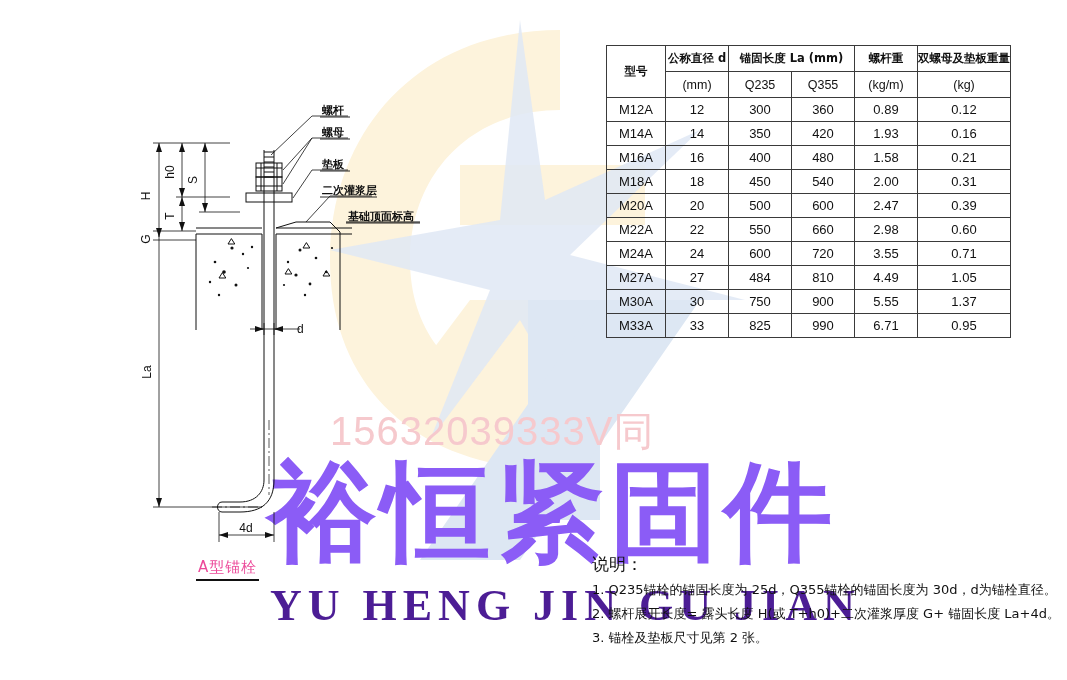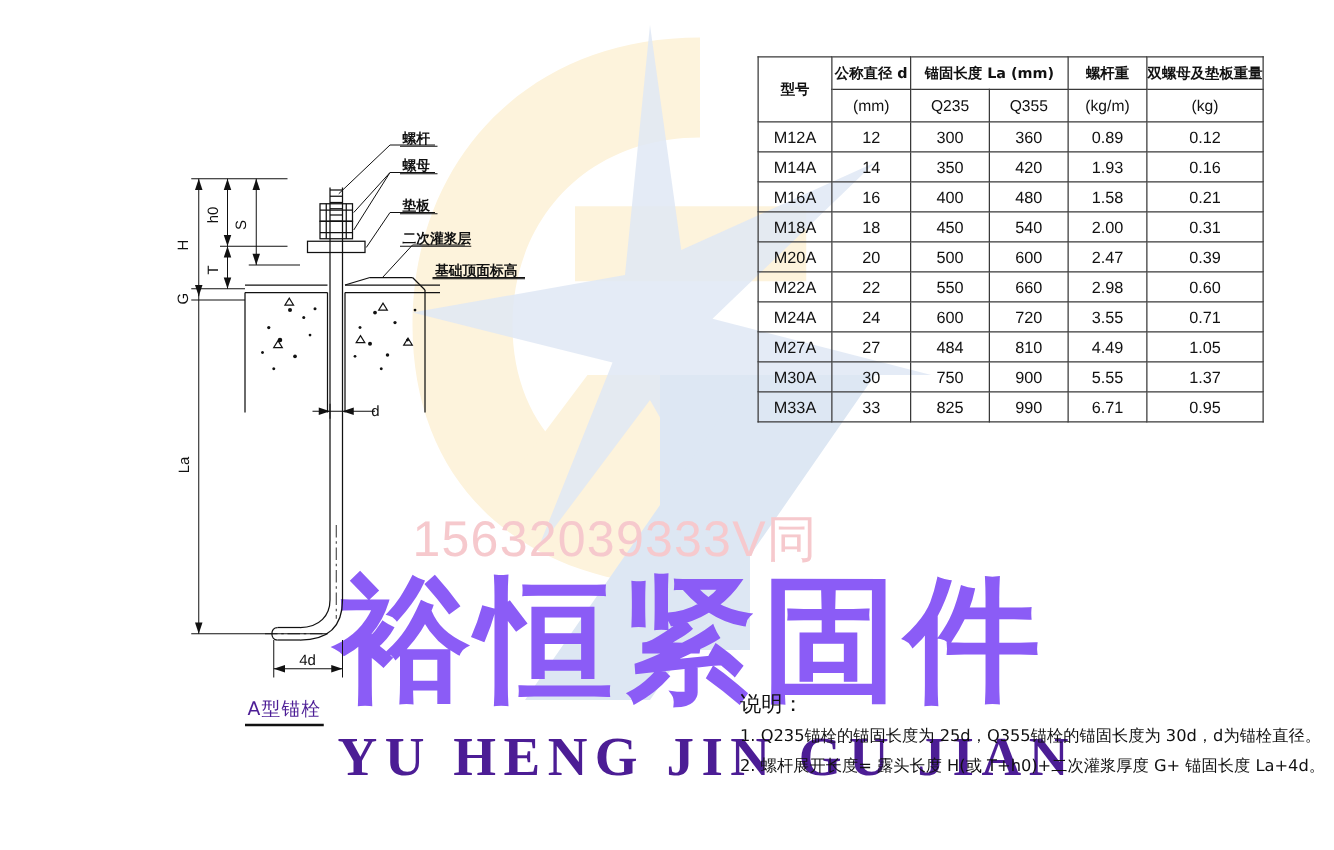--- a/index.html
+++ b/index.html
@@ -122,21 +122,21 @@
     top: 0;
     z-index: 2;
   }
   #caption {
     position: absolute;
     left: 196px;
     top: 558px;
     z-index: 3;
     font-size: 15px;
     font-family: "DejaVu Sans", sans-serif;
-    color: #4c1d95;
+    color: #ec4899;
     border-bottom: 2px solid #111;
     padding: 0 2px 2px 2px;
     letter-spacing: 1px;
   }
   .dimtext {
     font-size: 12px;
     font-family: "Liberation Sans", sans-serif;
     fill: #111;
   }
   .anntext {
@@ -434,13 +434,14 @@
           <td class="c-nut">0.95</td>
         </tr>
       </tbody>
   </table>
 </div>
 
 <div id="notes">
   <div class="note-title">说明：</div>
   <div class="note-line">1. Q235锚栓的锚固长度为 25d，Q355锚栓的锚固长度为 30d，d为锚栓直径。</div>
   <div class="note-line">2. 螺杆展开长度= 露头长度 H(或 T+h0)+二次灌浆厚度 G+ 锚固长度 La+4d。</div>
+  <div class="note-line">3. 锚栓及垫板尺寸见第 2 张。</div>
 </div>
 
 </body></html>

